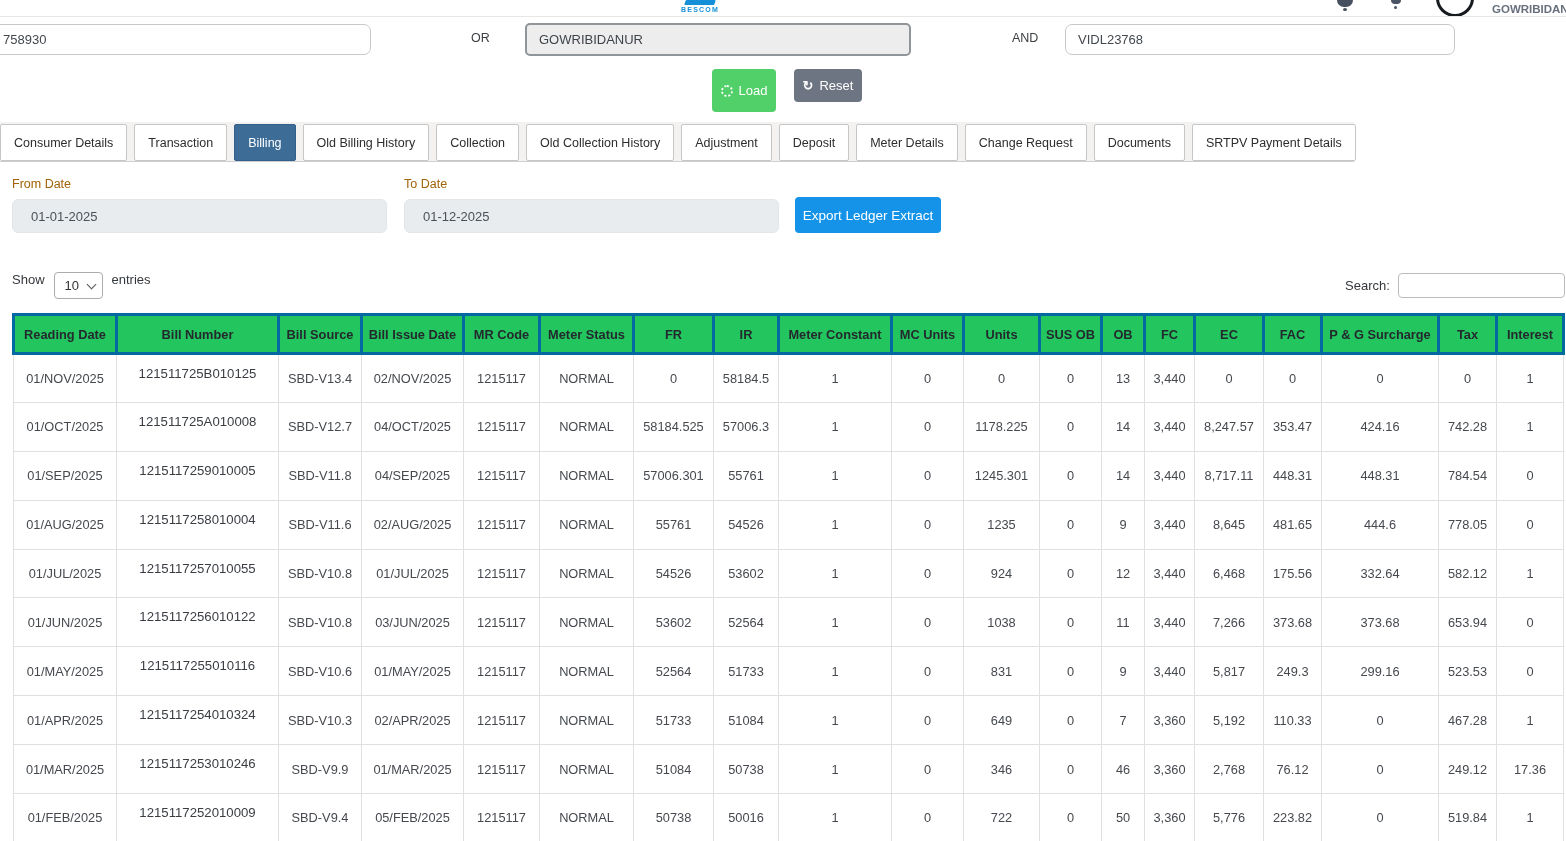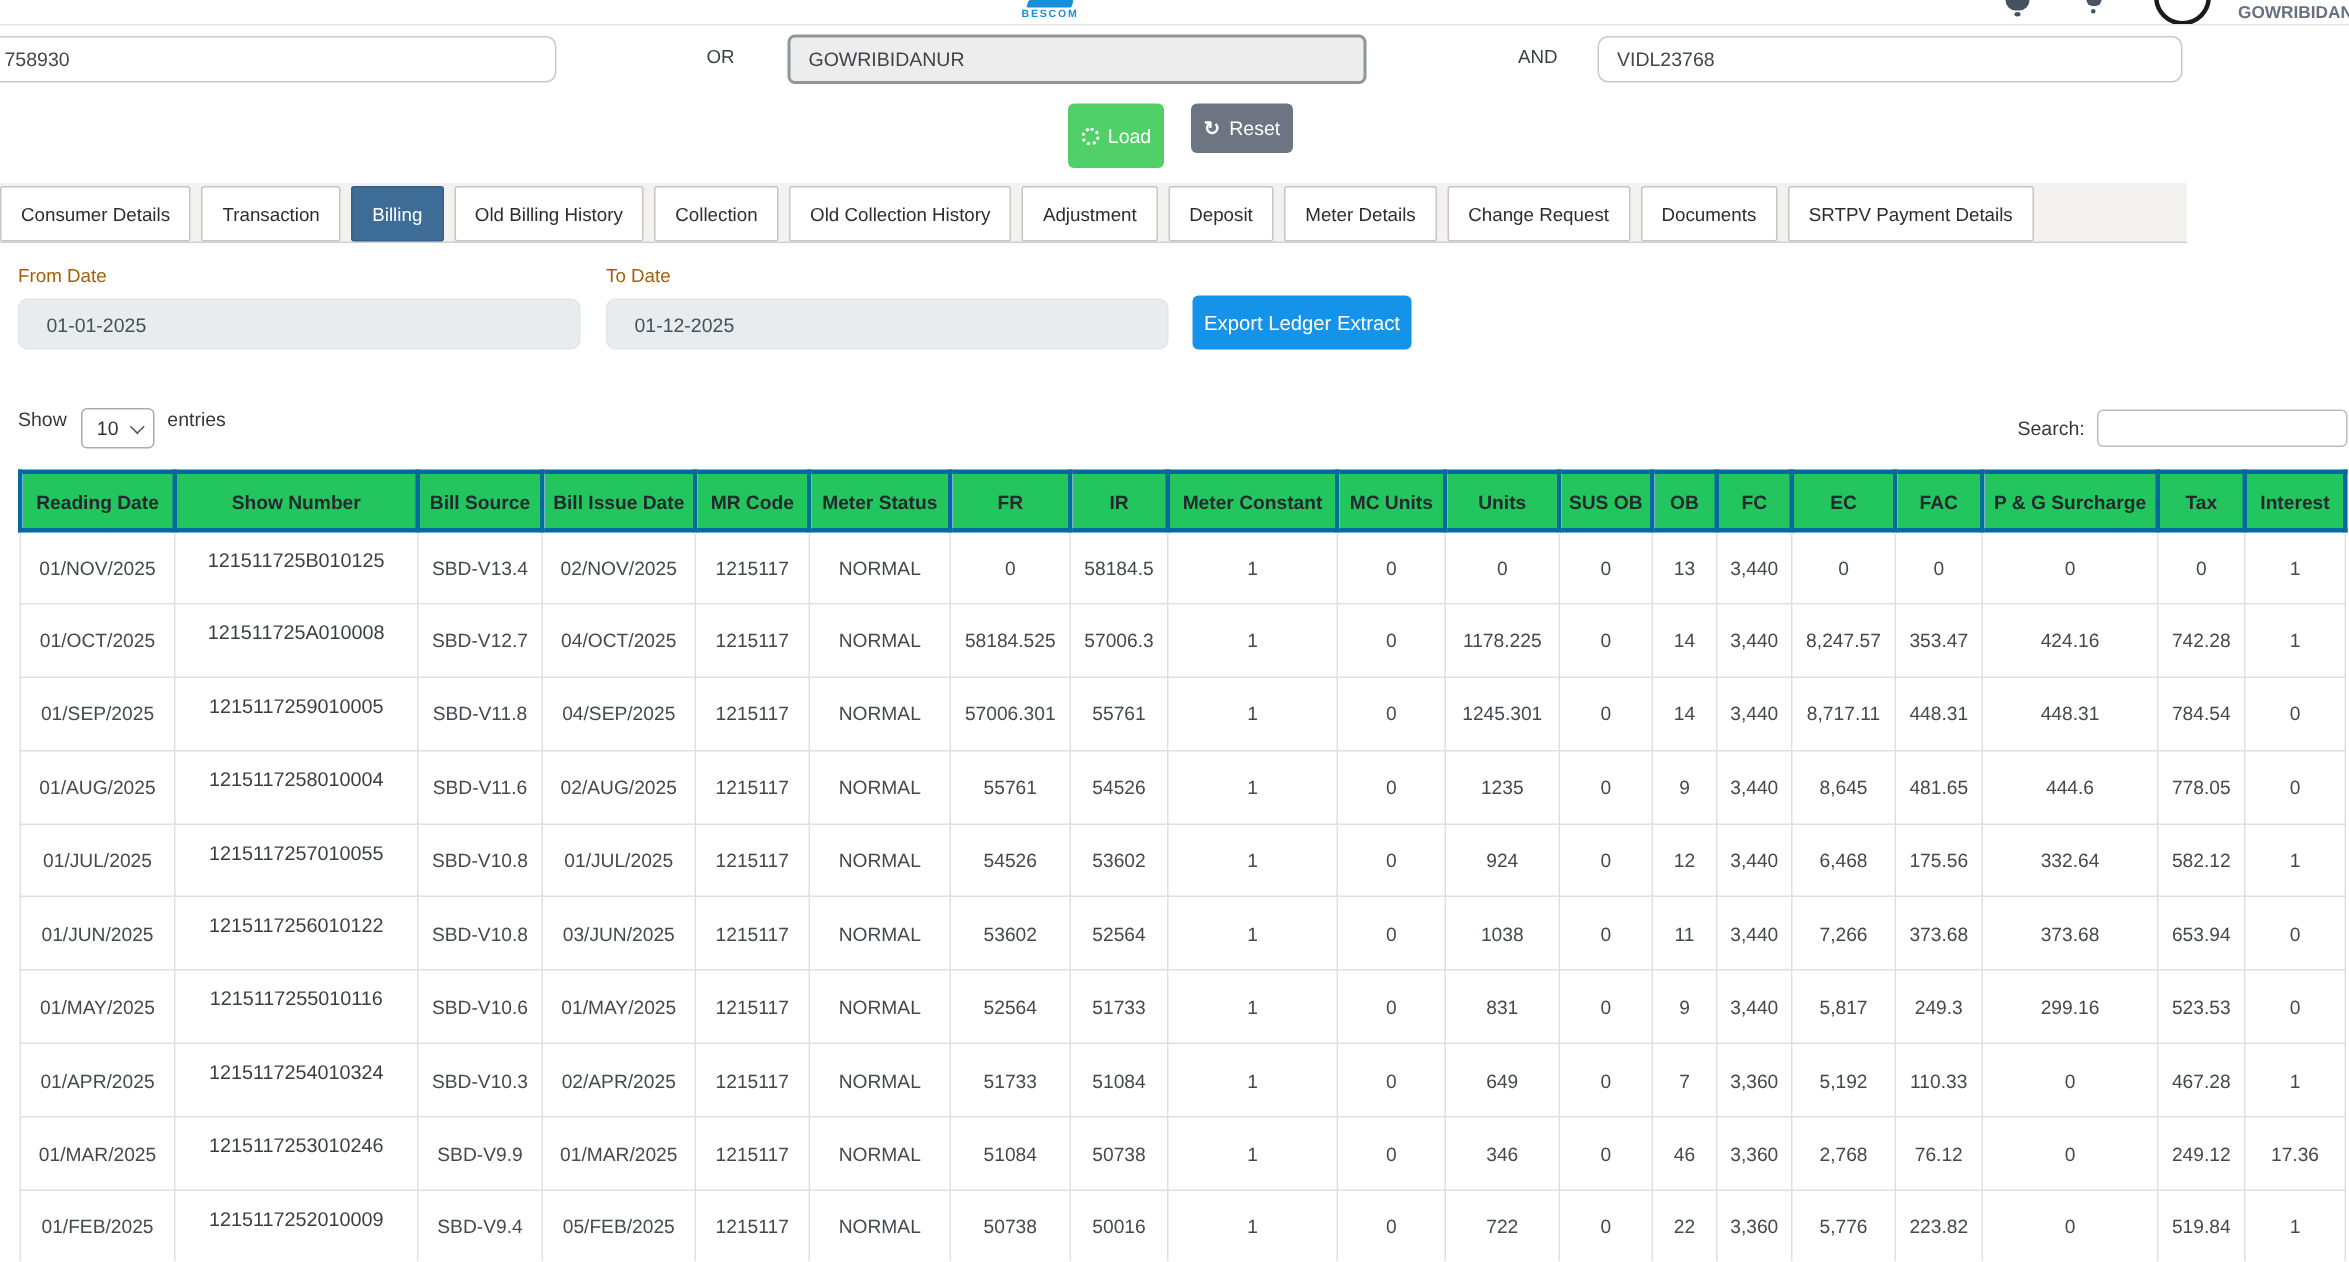--- a/index.html
+++ b/index.html
@@ -41,21 +41,21 @@
 
   .btn { border:none; border-radius:4px; color:#fff; font-size:13px; cursor:pointer;
          display:inline-flex; align-items:center; justify-content:center; gap:6px;
          font-family:"Liberation Sans", sans-serif; }
   #load-btn { position:absolute; left:712px; top:69px; width:64px; height:43px; background:#51cf68; }
   #reset-btn { position:absolute; left:794px; top:69px; width:68px; height:33px; background:#6e7582; }
   .spinner-ico { width:12px; height:12px; border:2px dotted #fff; border-radius:50%; display:inline-block; }
   .reset-ico { font-size:13px; font-weight:bold; line-height:1; }
 
   
-  .tab-strip { position:absolute; left:0; top:122px; width:1458px; height:40px; background:#f3f2f1;
+  .tab-strip { position:absolute; left:0; top:122px; width:1354px; height:40px; background:#f3f2f1;
                border-bottom:1px solid #cfcfcf; display:flex; align-items:flex-end; }
   .tab-bar { display:flex; gap:7px; align-items:flex-end; padding-left:0; }
   .tab { height:37px; background:#fff; border:1px solid #c6c6c6; border-radius:2px;
          display:flex; align-items:center; padding:0 13px; font-size:12.5px; color:#2d2d2d;
          white-space:nowrap; cursor:pointer; }
   .tab.active { background:#3d6d97; border-color:#33608a; color:#fff; }
 
   
   .field-label { position:absolute; font-size:12.5px; color:#a16207;text-align:right; }
   #from-label { left:12px; top:177px; }
@@ -180,21 +180,21 @@
           <col style="width: 50px;">
           <col style="width: 69px;">
           <col style="width: 58px;">
           <col style="width: 117px;">
           <col style="width: 58px;">
           <col style="width: 67px;">
         </colgroup>
       <thead>
         <tr>
             <th>Reading Date</th>
-            <th>Show Number</th>
+            <th>Bill Number</th>
             <th>Bill Source</th>
             <th>Bill Issue Date</th>
             <th>MR Code</th>
             <th>Meter Status</th>
             <th>FR</th>
             <th>IR</th>
             <th>Meter Constant</th>
             <th>MC Units</th>
             <th>Units</th>
             <th>SUS OB</th>
@@ -403,21 +403,21 @@
             <td>SBD-V9.4</td>
             <td>05/FEB/2025</td>
             <td>1215117</td>
             <td>NORMAL</td>
             <td>50738</td>
             <td>50016</td>
             <td>1</td>
             <td>0</td>
             <td>722</td>
             <td>0</td>
-            <td>22</td>
+            <td>50</td>
             <td>3,360</td>
             <td>5,776</td>
             <td>223.82</td>
             <td>0</td>
             <td>519.84</td>
             <td>1</td>
           </tr>
         </tbody>
     </table>
   </div>

